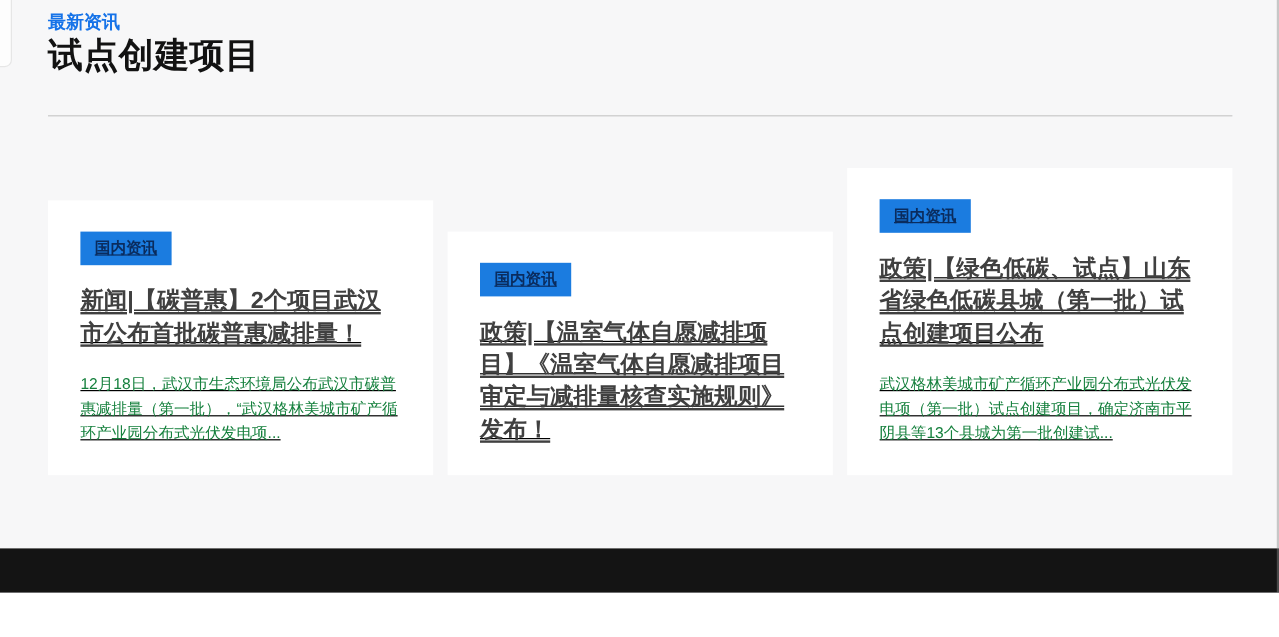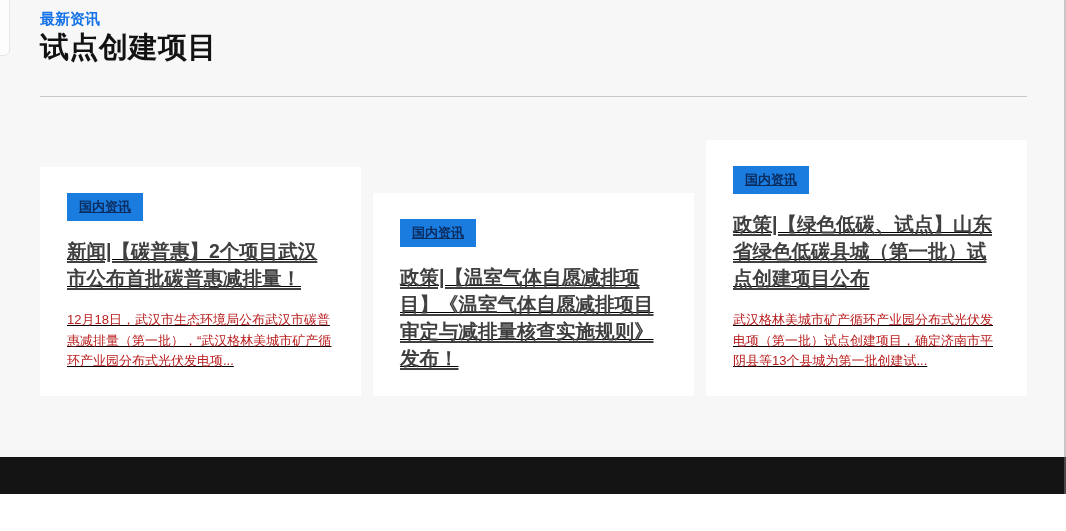--- a/index.html
+++ b/index.html
@@ -82,21 +82,21 @@
     color: #404040;
     text-decoration: underline;
     text-decoration-thickness: 2px;
     text-underline-offset: 3px;
     cursor: pointer;
   }
   .excerpt {
     margin-top: 18px;
     font-size: 13px;
     line-height: 20.5px;
-    color: #b91c1c;
+    color: #15803d;
   }
   .footer-bar {
     position: absolute;
     left: 0; right: 0; bottom: 0;
     height: 37px;
     background: #141414;
   }
 </style>
 </head>
 <body>

